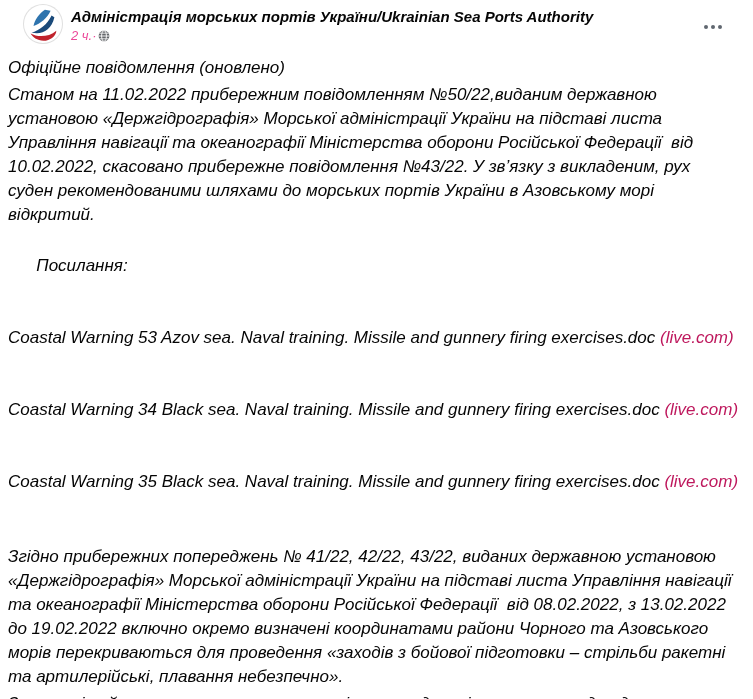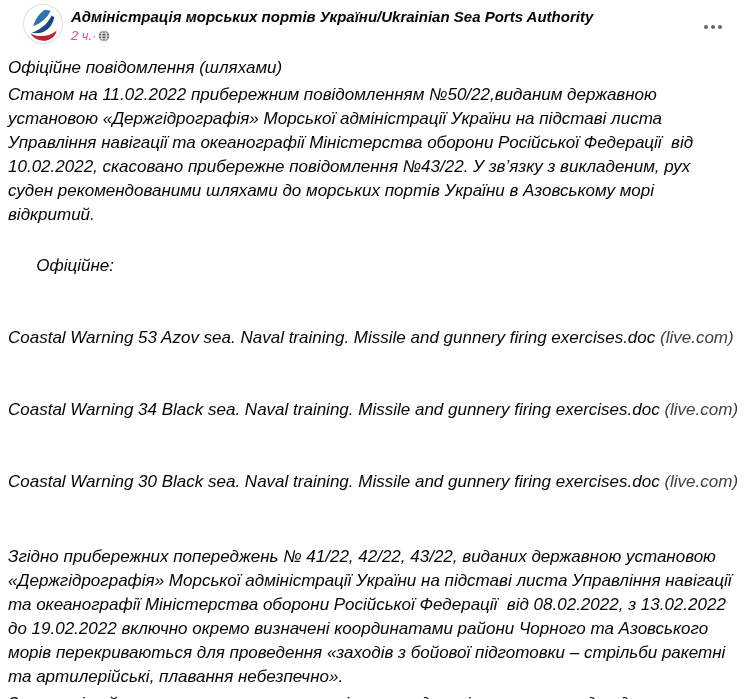--- a/index.html
+++ b/index.html
@@ -19,21 +19,21 @@
     white-space:nowrap; cursor:pointer;
   }
   .meta-row { display:flex; align-items:center; margin-top:1px;
     color:#ec4899; font-size:13px; line-height:16px; cursor:pointer; }
   .globe { display:inline-block; margin-left:1px; }
   .more-btn { position:absolute; top:21px; right:27px; display:flex; gap:3px; padding:4px; cursor:pointer; }
   .more-btn .dot { width:4px; height:4px; border-radius:50%; background:#606770; }
   .post-body { padding:12px 16px 0 8px; font-size:17px; line-height:24px; color:#050505; }
   .post-body p { margin:0 0 3px 0; white-space:pre-wrap; }
   .link-line { white-space:nowrap; line-height:24px; }
-  a.link { color:#404040; text-decoration:none; cursor:pointer; }
+  a.link { color:#be185d; text-decoration:none; cursor:pointer; }
 </style>
 </head>
 <body>
 
 <div class="post">
 
   <div class="post-header">
     <div class="avatar">
       <svg width="40" height="40" viewBox="0 0 40 40">
         <path d="M22 5 C16 9, 11 16, 10 22 C17 20, 25 13, 28 6 Z" fill="#2e74ae"></path>
@@ -56,28 +56,28 @@
       </div>
     </div>
     <div class="more-btn">
       <span class="dot"></span>
       <span class="dot"></span>
       <span class="dot"></span>
     </div>
   </div>
 
   <div class="post-body">
-    <p>Офіційне повідомлення (шляхами)</p>
+    <p>Офіційне повідомлення (оновлено)</p>
     <p>Станом на 11.02.2022 прибережним повідомленням №50/22,виданим державною установою «Держгідрографія» Морської адміністрації України на підставі листа Управління навігації та океанографії Міністерства оборони Російської Федерації  від 10.02.2022, скасовано прибережне повідомлення №43/22. У зв’язку з викладеним, рух суден рекомендованими шляхами до морських портів України в Азовському морі відкритий.</p>
 
     <p>
-      <span class="link-line">Офіційне:</span><br>
+      <span class="link-line">Посилання:</span><br>
       <span class="link-line"><span>Coastal Warning 53 Azov sea. Naval training. Missile and gunnery firing exercises.doc </span><a class="link">(live.com)</a></span><br>
       <span class="link-line"><span>Coastal Warning 34 Black sea. Naval training. Missile and gunnery firing exercises.doc </span><a class="link">(live.com)</a></span><br>
-      <span class="link-line"><span>Coastal Warning 30 Black sea. Naval training. Missile and gunnery firing exercises.doc </span><a class="link">(live.com)</a></span><br>
+      <span class="link-line"><span>Coastal Warning 35 Black sea. Naval training. Missile and gunnery firing exercises.doc </span><a class="link">(live.com)</a></span><br>
     </p>
 
     <p>Згідно прибережних попереджень № 41/22, 42/22, 43/22, виданих державною установою «Держгідрографія» Морської адміністрації України на підставі листа Управління навігації та океанографії Міністерства оборони Російської Федерації  від 08.02.2022, з 13.02.2022 до 19.02.2022 включно окремо визначені координатами райони Чорного та Азовського морів перекриваються для проведення «заходів з бойової підготовки – стрільби ракетні та артилерійські, плавання небезпечно».</p>
     <p>Зазначені райони перекривають так звані рекомендовані шляхи руху суден до  морських портів України.</p>
 
   </div>
 
 </div>
 
 </body></html>

